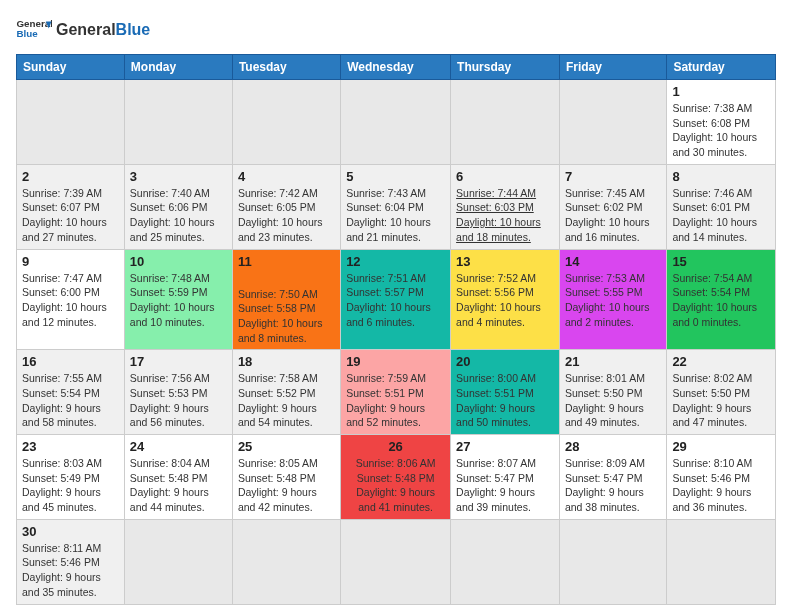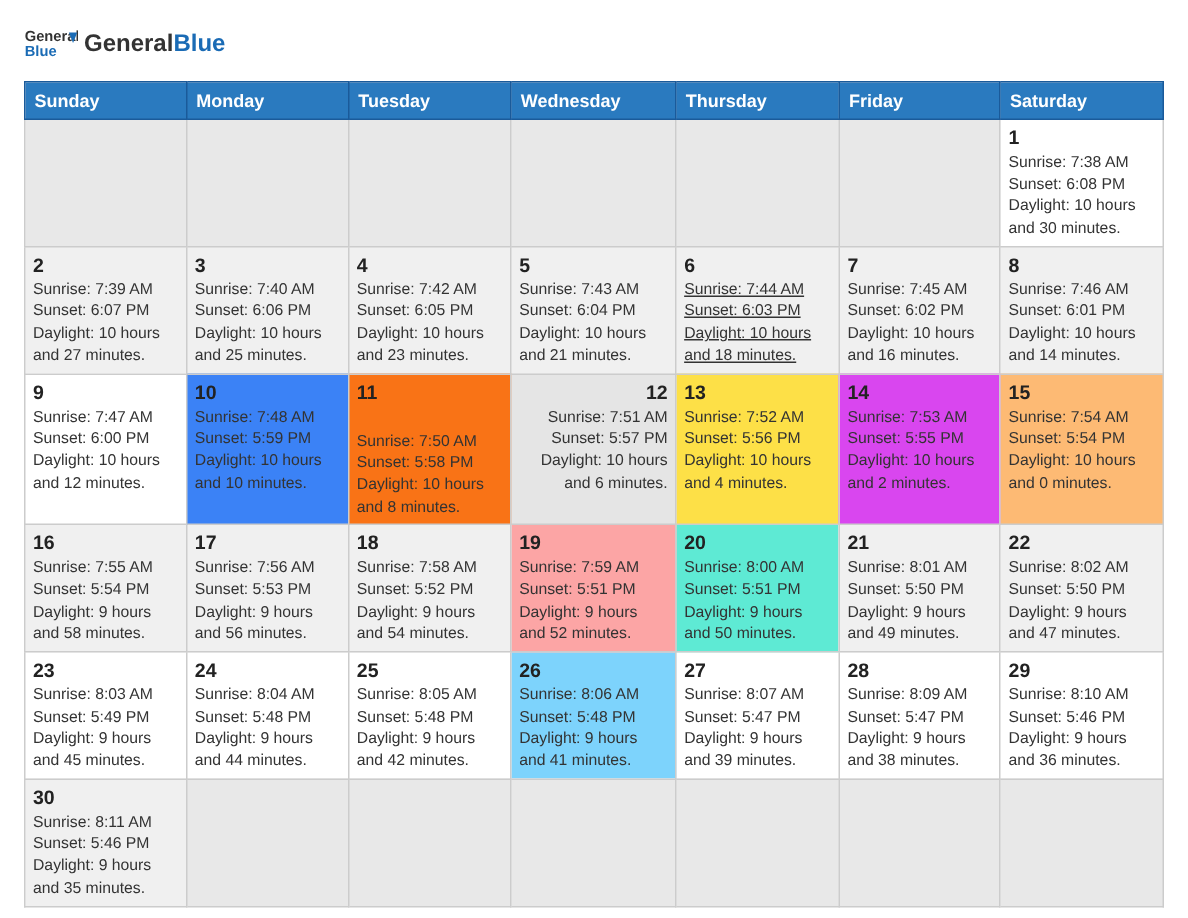--- a/index.html
+++ b/index.html
@@ -178,51 +178,51 @@
 Daylight: 10 hours and 14 minutes.</div>
         </td>
       </tr>
       <tr>
         <td style="background: rgb(255, 255, 255);">
           <span class="day-num">9</span>
           <div class="day-info" style="white-space: pre-line;">Sunrise: 7:47 AM
 Sunset: 6:00 PM
 Daylight: 10 hours and 12 minutes.</div>
         </td>
-        <td style="background: #3b82f6;">
+        <td style="background: #86efac;">
           <span class="day-num">10</span>
           <div class="day-info" style="white-space: pre-line;">Sunrise: 7:48 AM
 Sunset: 5:59 PM
 Daylight: 10 hours and 10 minutes.</div>
         </td>
         <td style="background: #f97316;">
           <span class="day-num">11</span>
           <div class="day-info" style="white-space: pre-line; margin-top: 18px;">Sunrise: 7:50 AM
 Sunset: 5:58 PM
 Daylight: 10 hours and 8 minutes.</div>
         </td>
-        <td style="background: #e5e5e5; text-align: right;">
+        <td style="background: #14b8a6;">
           <span class="day-num">12</span>
           <div class="day-info" style="white-space: pre-line;">Sunrise: 7:51 AM
 Sunset: 5:57 PM
 Daylight: 10 hours and 6 minutes.</div>
         </td>
         <td style="background: #fde047;">
           <span class="day-num">13</span>
           <div class="day-info" style="white-space: pre-line;">Sunrise: 7:52 AM
 Sunset: 5:56 PM
 Daylight: 10 hours and 4 minutes.</div>
         </td>
         <td style="background: #d946ef;">
           <span class="day-num">14</span>
           <div class="day-info" style="white-space: pre-line;">Sunrise: 7:53 AM
 Sunset: 5:55 PM
 Daylight: 10 hours and 2 minutes.</div>
         </td>
-        <td style="background: #fdba74;">
+        <td style="background: #22c55e;">
           <span class="day-num">15</span>
           <div class="day-info" style="white-space: pre-line;">Sunrise: 7:54 AM
 Sunset: 5:54 PM
 Daylight: 10 hours and 0 minutes.</div>
         </td>
       </tr>
       <tr>
         <td style="background: rgb(240, 240, 240);">
           <span class="day-num">16</span>
           <div class="day-info" style="white-space: pre-line;">Sunrise: 7:55 AM
@@ -240,21 +240,21 @@
           <div class="day-info" style="white-space: pre-line;">Sunrise: 7:58 AM
 Sunset: 5:52 PM
 Daylight: 9 hours and 54 minutes.</div>
         </td>
         <td style="background: #fca5a5;">
           <span class="day-num">19</span>
           <div class="day-info" style="white-space: pre-line;">Sunrise: 7:59 AM
 Sunset: 5:51 PM
 Daylight: 9 hours and 52 minutes.</div>
         </td>
-        <td style="background: #5eead4;">
+        <td style="background: #14b8a6;">
           <span class="day-num">20</span>
           <div class="day-info" style="white-space: pre-line;">Sunrise: 8:00 AM
 Sunset: 5:51 PM
 Daylight: 9 hours and 50 minutes.</div>
         </td>
         <td style="background: rgb(240, 240, 240);">
           <span class="day-num">21</span>
           <div class="day-info" style="white-space: pre-line;">Sunrise: 8:01 AM
 Sunset: 5:50 PM
 Daylight: 9 hours and 49 minutes.</div>
@@ -278,21 +278,21 @@
           <div class="day-info" style="white-space: pre-line;">Sunrise: 8:04 AM
 Sunset: 5:48 PM
 Daylight: 9 hours and 44 minutes.</div>
         </td>
         <td style="background: rgb(255, 255, 255);">
           <span class="day-num">25</span>
           <div class="day-info" style="white-space: pre-line;">Sunrise: 8:05 AM
 Sunset: 5:48 PM
 Daylight: 9 hours and 42 minutes.</div>
         </td>
-        <td style="background: #7dd3fc;">
+        <td style="background: #ef4444; text-align: center;">
           <span class="day-num">26</span>
           <div class="day-info" style="white-space: pre-line;">Sunrise: 8:06 AM
 Sunset: 5:48 PM
 Daylight: 9 hours and 41 minutes.</div>
         </td>
         <td style="background: rgb(255, 255, 255);">
           <span class="day-num">27</span>
           <div class="day-info" style="white-space: pre-line;">Sunrise: 8:07 AM
 Sunset: 5:47 PM
 Daylight: 9 hours and 39 minutes.</div>

